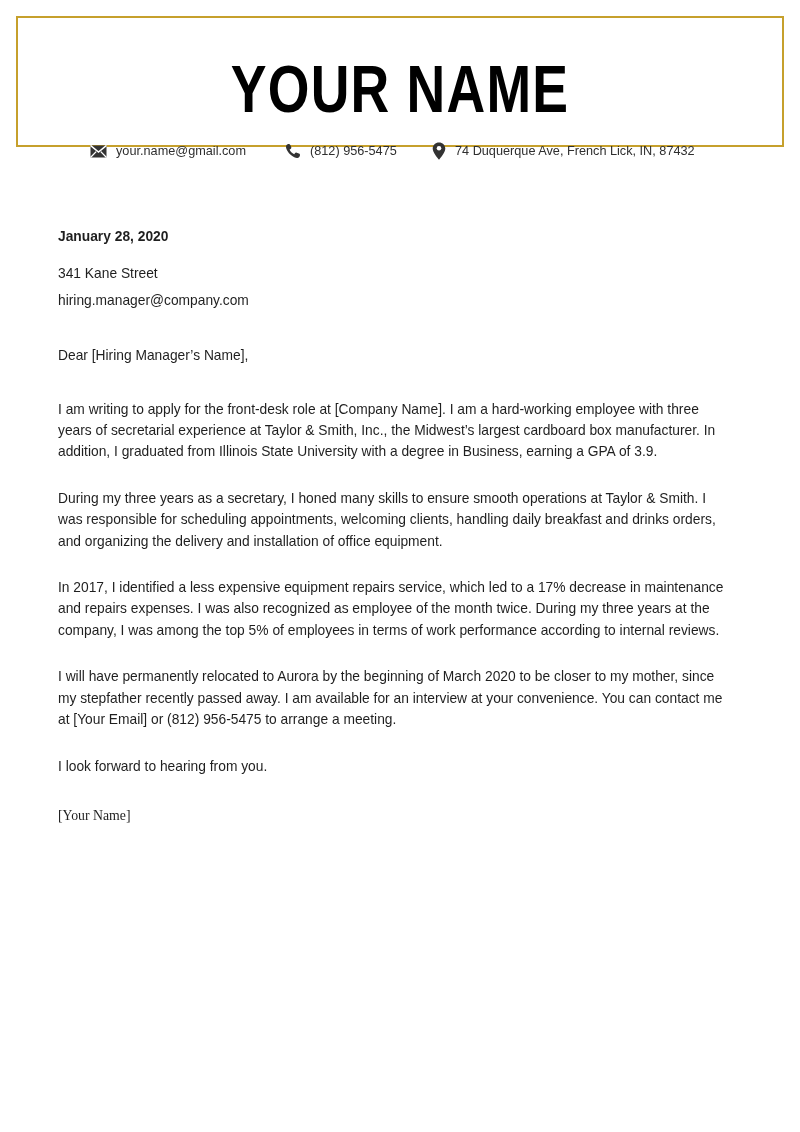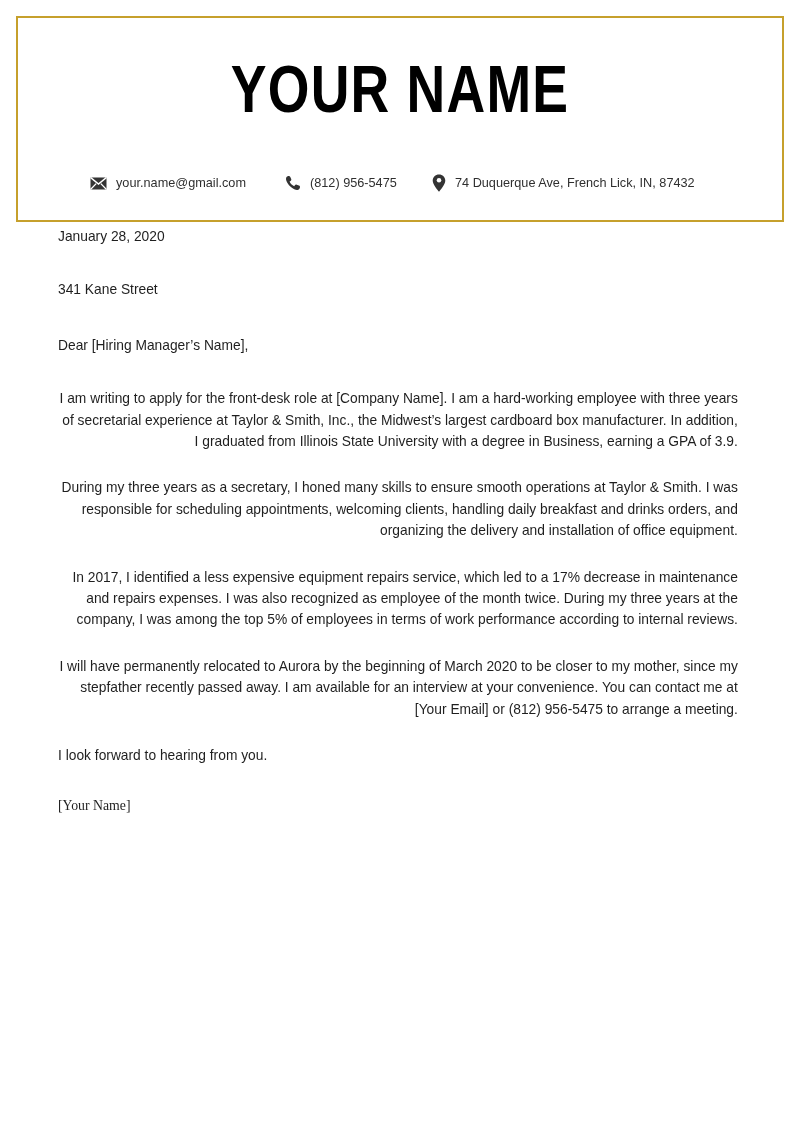--- a/index.html
+++ b/index.html
@@ -21,21 +21,21 @@
     overflow: hidden;
     box-sizing: border-box;
   }
 
   
   .header-frame {
     position: absolute;
     left: 16px;
     top: 16px;
     width: 768px;
-    height: 206px;
+    height: 131px;
     border: 2px solid #c6a02c;
     box-sizing: border-box;
     background: #ffffff;
   }
   .name-heading {
     position: absolute;
     left: 0;
     top: 36px;
     width: 100%;
     text-align: center;
@@ -47,21 +47,21 @@
     color: #000000;
     transform: scaleX(0.80);
     transform-origin: 50% 50%;
     white-space: nowrap;
   }
 
   .contact-row {
     position: absolute;
     left: 0;
     right: 0;
-    top: 156px;
+    top: 124px;
     display: flex;
     justify-content: center;
     align-items: center;
     gap: 0px;
   }
   .contact-item {
     display: flex;
     align-items: center;
     color: #2f2f2f;
     font-size: 13.5px;
@@ -94,35 +94,35 @@
     font-size: 14.6px;
     line-height: 21.4px;
   }
   .cond {
     display: block;
     transform: scaleX(0.945);
     transform-origin: 0 0;
     width: 105.8%;
   }
   .letter-date {
-    margin: 0 0 32px 0;
-    font-weight: 400;
+    margin: 0 0 16px 0;
+    font-weight: 700;
   }
   .recipient {
     margin: 0 0 34px 0;
   }
   .recipient div { margin: 0 0 5px 0; }
   .recipient div:last-child { margin-bottom: 0; }
 
   .salutation {
     margin: 16px 0 32px 0;
   }
   .body-par {
-    margin: 0 4px 25px 0;
-    text-align: right;
+    margin: 0 16px 25px 0;
+    text-align: left;
   }
   .closing-line {
     margin: 4px 0 28px 0;
   }
   .signoff {
     margin: 0 0 28px 0;
   }
   .signature-name {
     margin: 0;
     font-family: Liberation Serif, serif;
@@ -175,20 +175,23 @@
   <div class="letter">
 
     <div class="letter-date">
       <span class="cond">January 28, 2020</span>
     </div>
 
     <div class="recipient">
       <div>
           <span class="cond">341 Kane Street</span>
         </div>
+      <div>
+          <span class="cond">hiring.manager@company.com</span>
+        </div>
     </div>
 
     <div class="salutation">
       <span class="cond">Dear [Hiring Manager’s Name],</span>
     </div>
 
     <p class="body-par">
       <span class="cond">I am writing to apply for the front-desk role at [Company Name]. I am a hard-working employee with three years of secretarial experience at Taylor &amp; Smith, Inc., the Midwest’s largest cardboard box manufacturer. In addition, I graduated from Illinois State University with a degree in Business, earning a GPA of 3.9.</span>
     </p>
 

